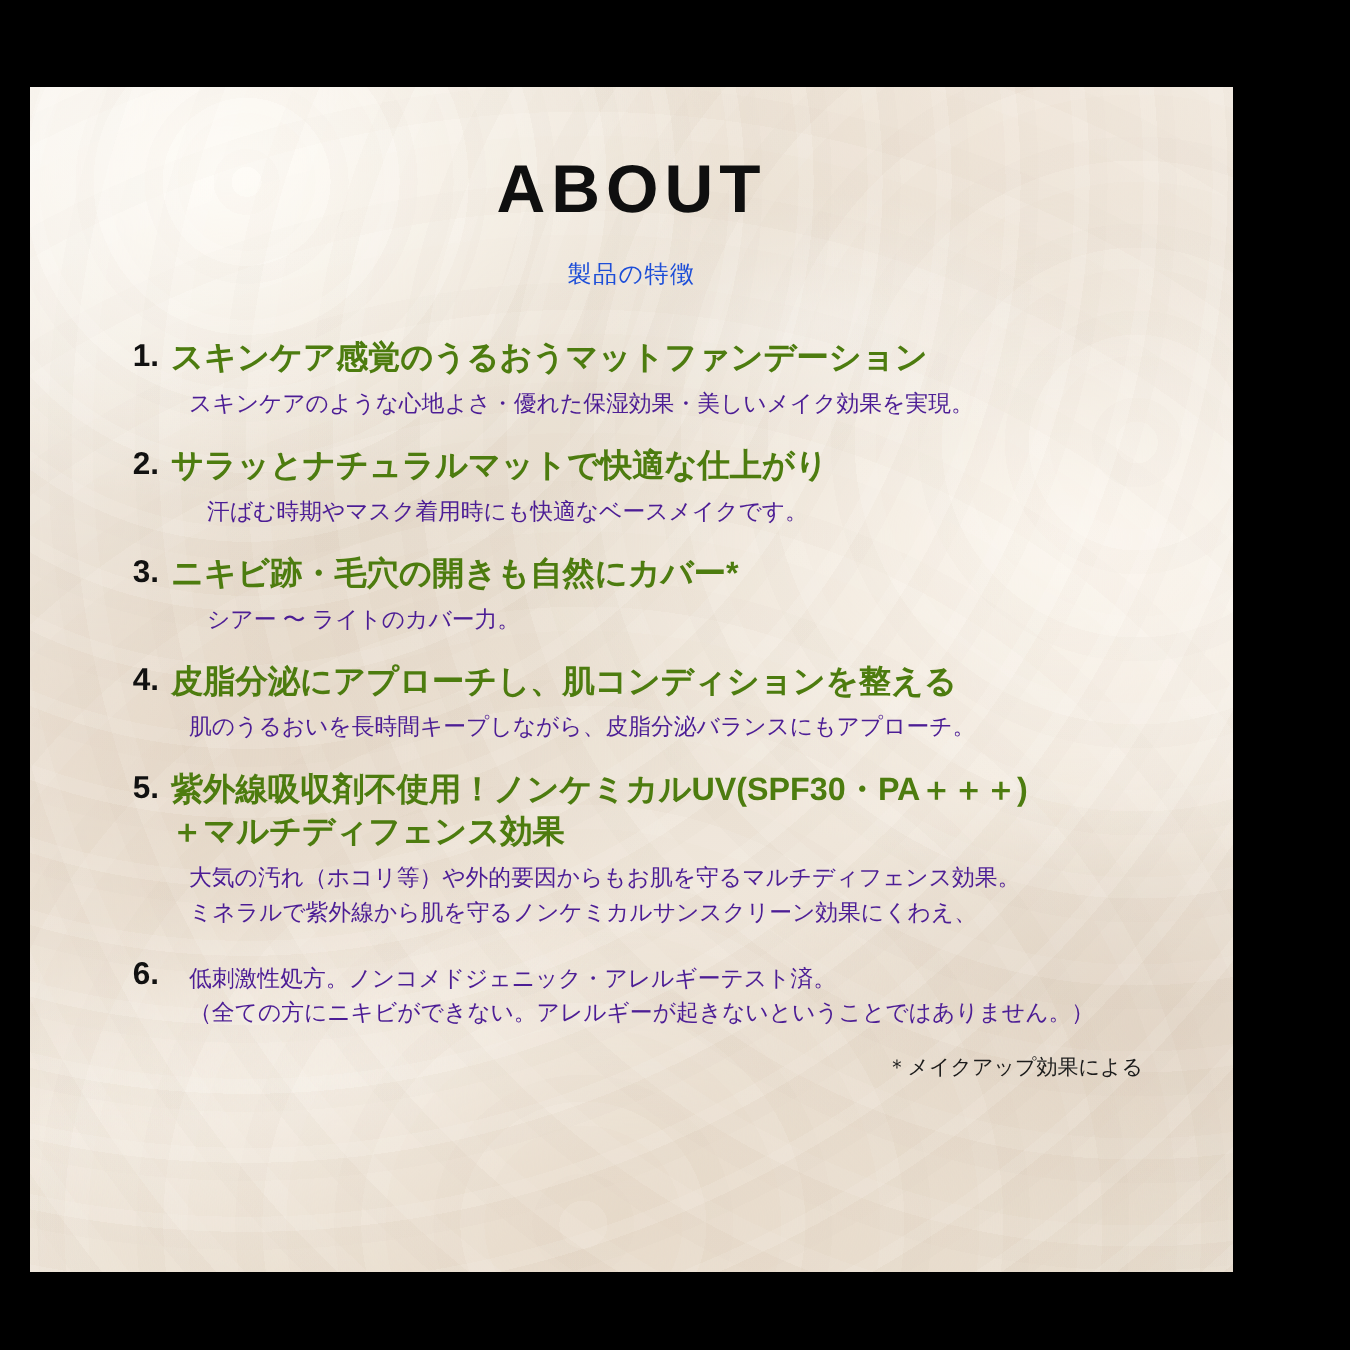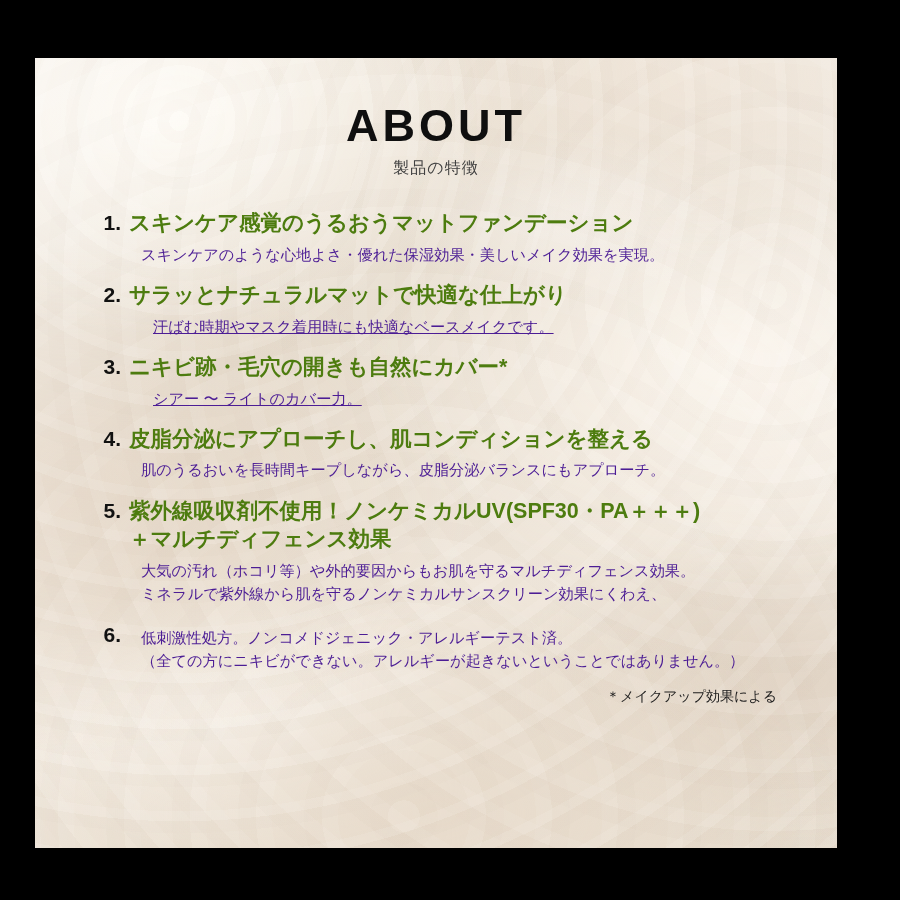--- a/index.html
+++ b/index.html
@@ -15,21 +15,21 @@
     position: relative;
     width: 900px;
     height: 900px;
     background: #000;
     overflow: hidden;
   }
 
   
   #panel {
     position: absolute;
-    left: 35px;
+    left: 20px;
     top: 58px;
     width: 802px;
     height: 790px;
     overflow: hidden;
     background: #e9e0d4;
   }
 
   
   #panel .bg {
     position: absolute;
@@ -77,24 +77,24 @@
 
   .title {
     font-size: 45px;
     font-weight: 700;
     letter-spacing: 4px;
     line-height: 1.05;
     color: #0f0f0f;
   }
 
   .subtitle {
-    margin-top: 9px;
+    margin-top: 24px;
     font-size: 16px;
     letter-spacing: 1px;
-    color: #404040;
+    color: #1d4ed8;
   }
 
   .list {
     margin-top: 30px;
   }
 
   .item {
     display: flex;
     align-items: flex-start;
     margin-bottom: 15px;
@@ -127,21 +127,21 @@
     margin-top: 5px;
     padding-left: 12px;
     font-size: 15.2px;
     line-height: 1.55;
     color: #4c1d95;
     letter-spacing: 0px;
   }
 
   .desc .ln { display: block; }
 
-  .desc.indent-more { padding-left: 24px; text-decoration: underline; }
+  .desc.indent-more { padding-left: 24px; }
 
   .footnote {
     margin-top: 14px;
     text-align: right;
     font-size: 14px;
     color: #1b1b1b;
     padding-right: 4px;
   }
 </style>
 </head>

